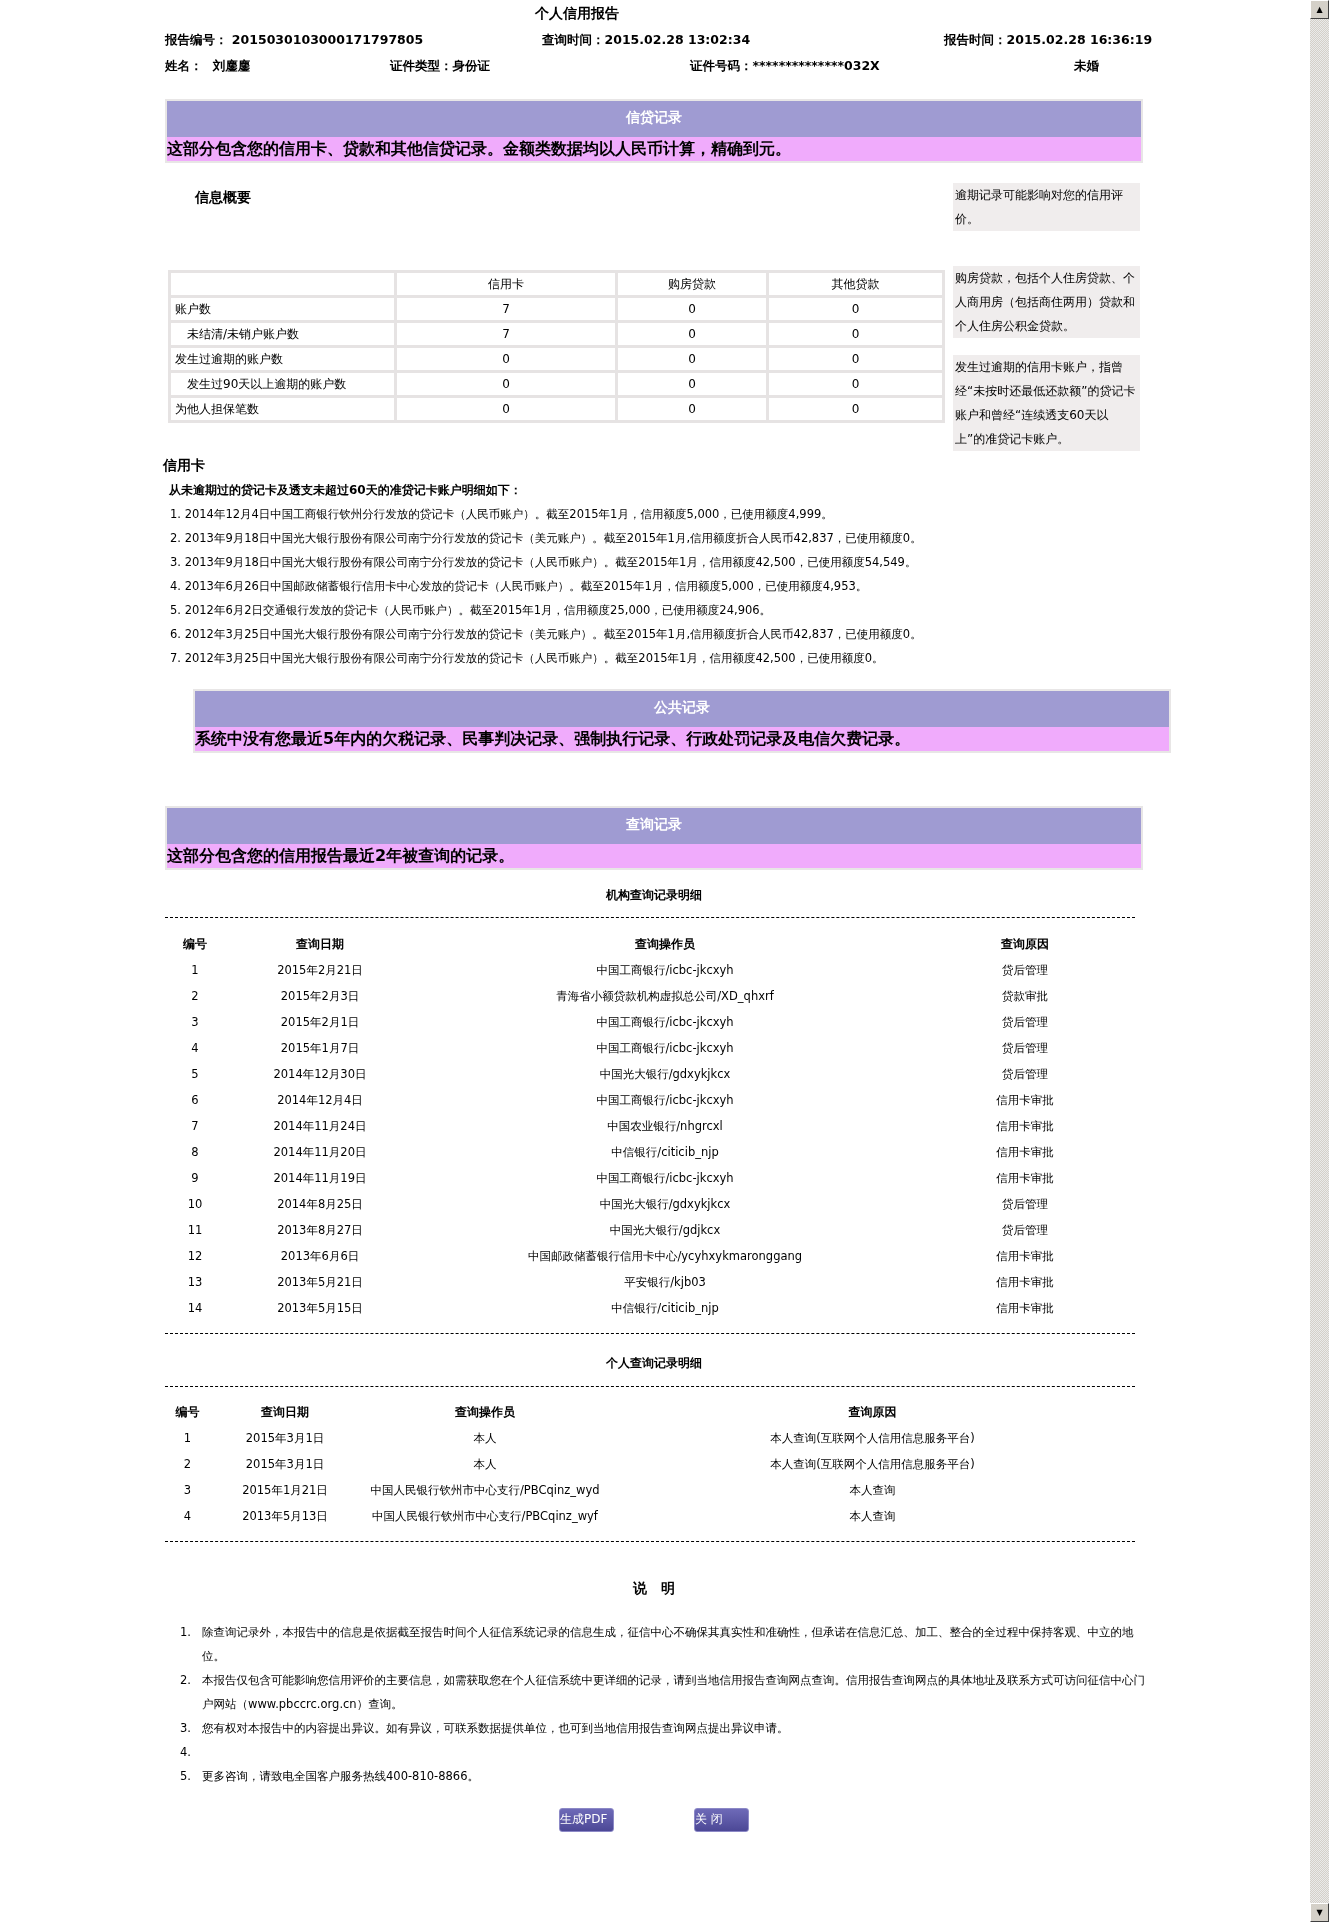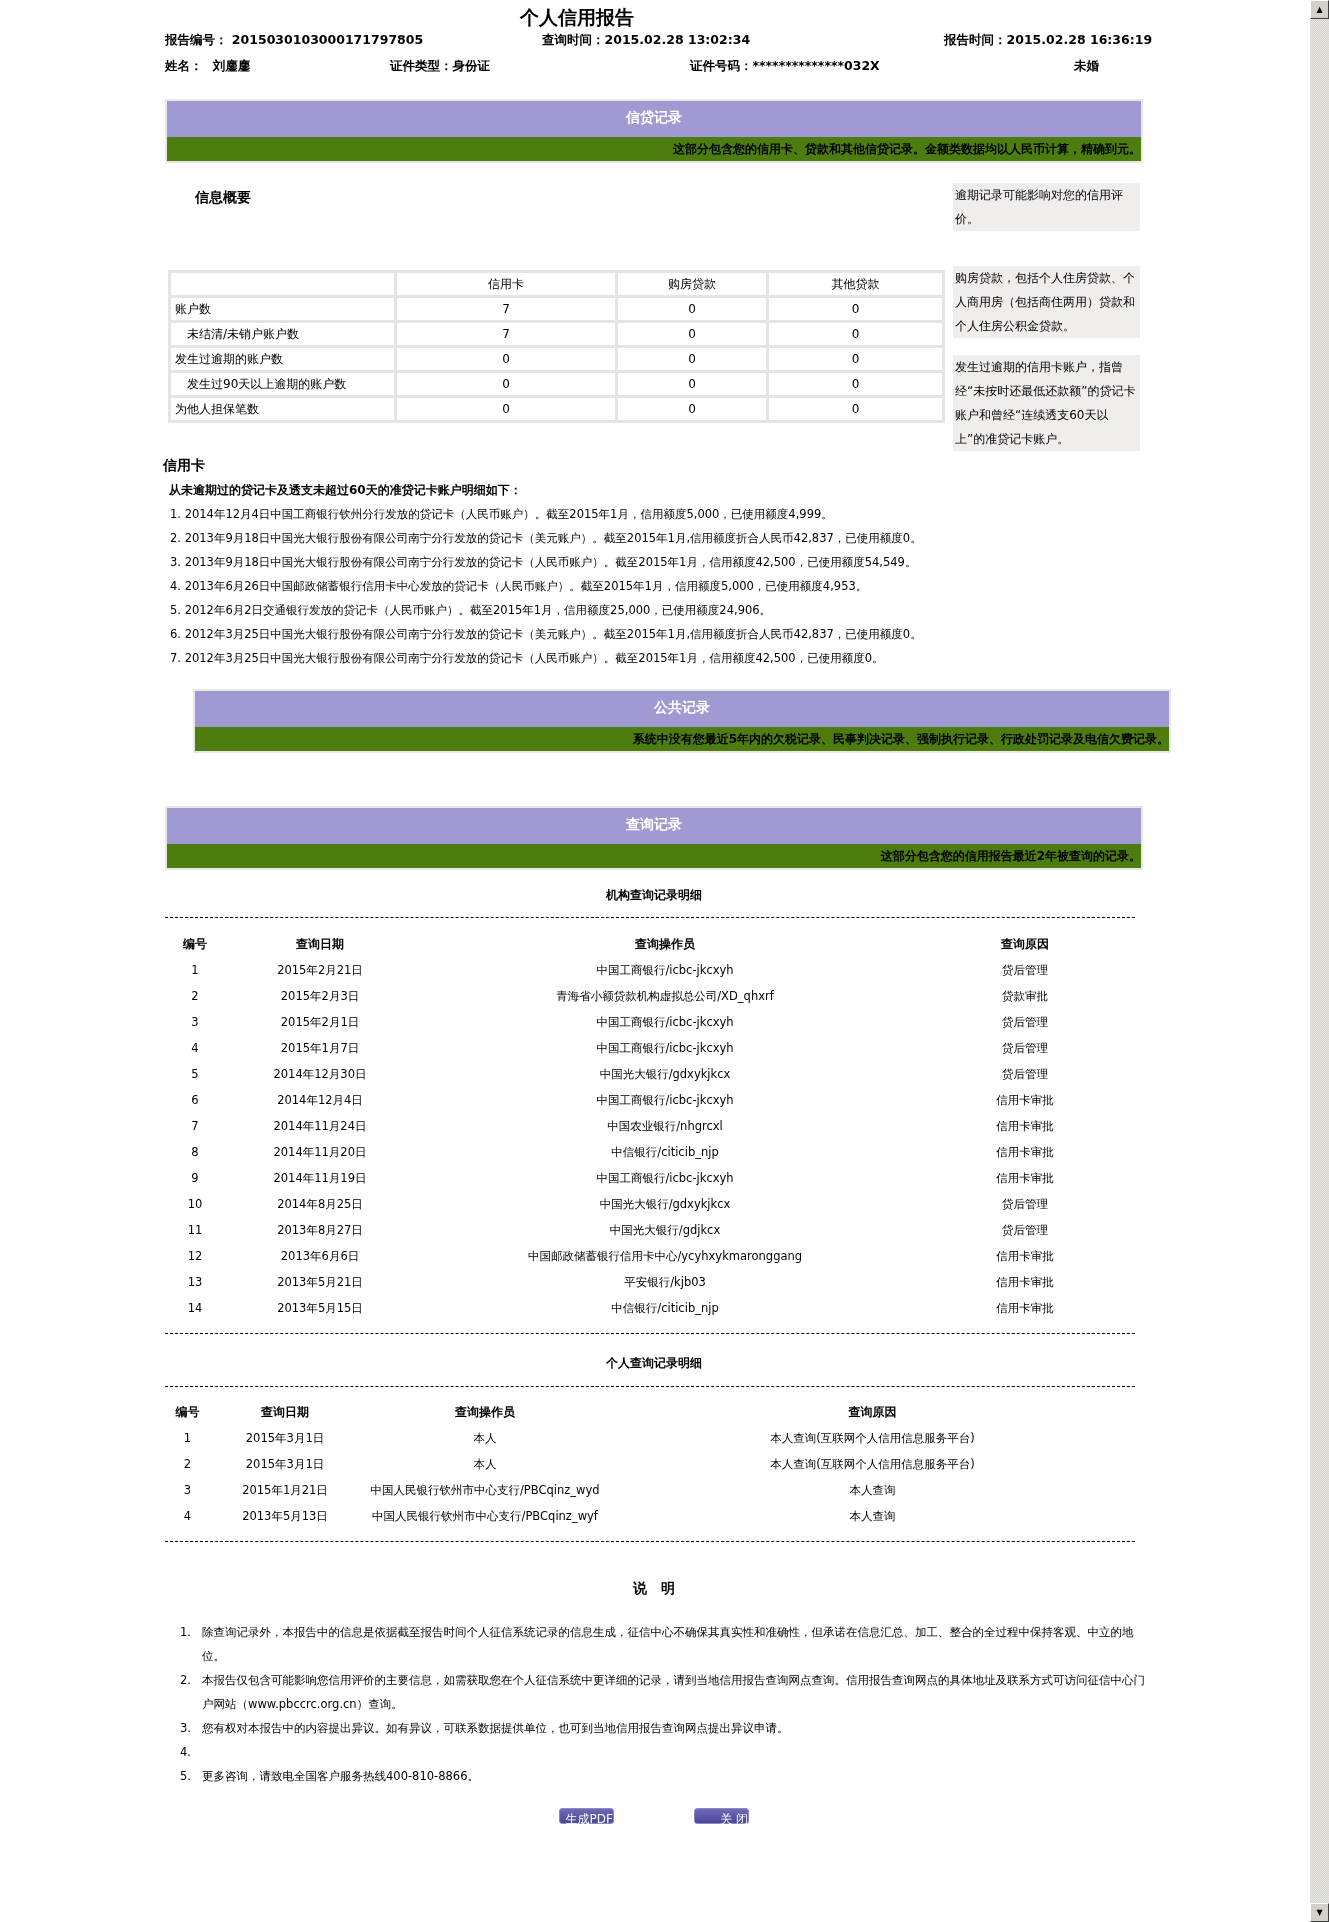--- a/index.html
+++ b/index.html
@@ -1,37 +1,37 @@
 <!DOCTYPE html>
 <html><head>
 <meta charset="utf-8">
 <style>
   html, body { margin:0; padding:0; }
   body { width:1329px; height:1922px; background:#ffffff; position:relative; overflow:hidden;
          font-family:"DejaVu Sans", "Liberation Sans", sans-serif; color:#000; font-size:12px; }
   .page { position:absolute; left:0; top:0; width:1310px; height:1922px; }
   .abs { position:absolute; white-space:nowrap; }
   .b { font-weight:bold; }
-  .title { left:0; width:1154px; top:5px; text-align:center; font-size:19px; font-weight:bold; }
+  .title { left:0; width:1154px; top:5px; text-align:center; font-size:14px; font-weight:bold; }
   .hdr { font-size:12.5px; font-weight:bold; }
   .band { position:absolute; left:165px; width:978px; background:#e8e6e6; padding:2px; box-sizing:border-box; }
   .band-top { background:#9f9bd2; color:#fff; text-align:center; font-size:14px; font-weight:bold; height:36px; line-height:32px; }
-  .band-sub { background:#4d7c0f; text-align:right; font-size:12px; font-weight:bold; height:24px; line-height:24px; }
+  .band-sub { background:#f0abfc; text-align:left; font-size:16px; font-weight:bold; height:24px; line-height:24px; }
   .note { position:absolute; left:953px; width:187px; background:#f0eded; font-size:12px; line-height:24px; padding:0 2px; box-sizing:border-box; white-space:normal; }
   table.sum { position:absolute; left:168px; top:270px; width:777px; border-collapse:collapse; font-size:12px; }
   table.sum td { border:3px solid #e6e3e3; height:20px; padding:1px 4px; text-align:center; }
   table.sum td.lbl { text-align:left; }
   table.sum td.ind { text-align:left; padding-left:16px; }
   .sechead { font-size:14px; font-weight:bold; }
   .li { font-size:11.5px; }
   .dash { position:absolute; left:165px; width:970px; height:0; border-top:1px dashed #000; }
   .qt { position:absolute; left:165px; width:970px; border-collapse:collapse; font-size:11.5px; }
   .qt td, .qt th { height:26px; padding:0; text-align:center; font-weight:normal; }
   .qt th { font-weight:bold; font-size:12px; }
-  .btn { position:absolute; height:16px; line-height:20px; border-radius:3px; color:#fff; font-size:12px; text-align:right;
+  .btn { position:absolute; height:24px; line-height:20px; border-radius:3px; color:#fff; font-size:12px; text-align:left;
          background:linear-gradient(#6e6ab8, #4c4896); border:1px solid #8c89c6; box-sizing:border-box; cursor:pointer; }
   .scrollbar { position:absolute; left:1310px; top:0; width:19px; height:1922px;
       background-color:#eaeaea;
       background-image:linear-gradient(45deg,#d4d0c8 25%,transparent 25%,transparent 75%,#d4d0c8 75%),
                        linear-gradient(45deg,#d4d0c8 25%,transparent 25%,transparent 75%,#d4d0c8 75%);
       background-size:2px 2px; background-position:0 0,1px 1px; }
   .sbtn { position:absolute; left:0; width:17px; height:17px; background:#d4d0c8;
           border:1px solid; border-color:#fff #404040 #404040 #fff; font-size:8px; line-height:17px; text-align:center; color:#000; }
 </style>
 </head>

